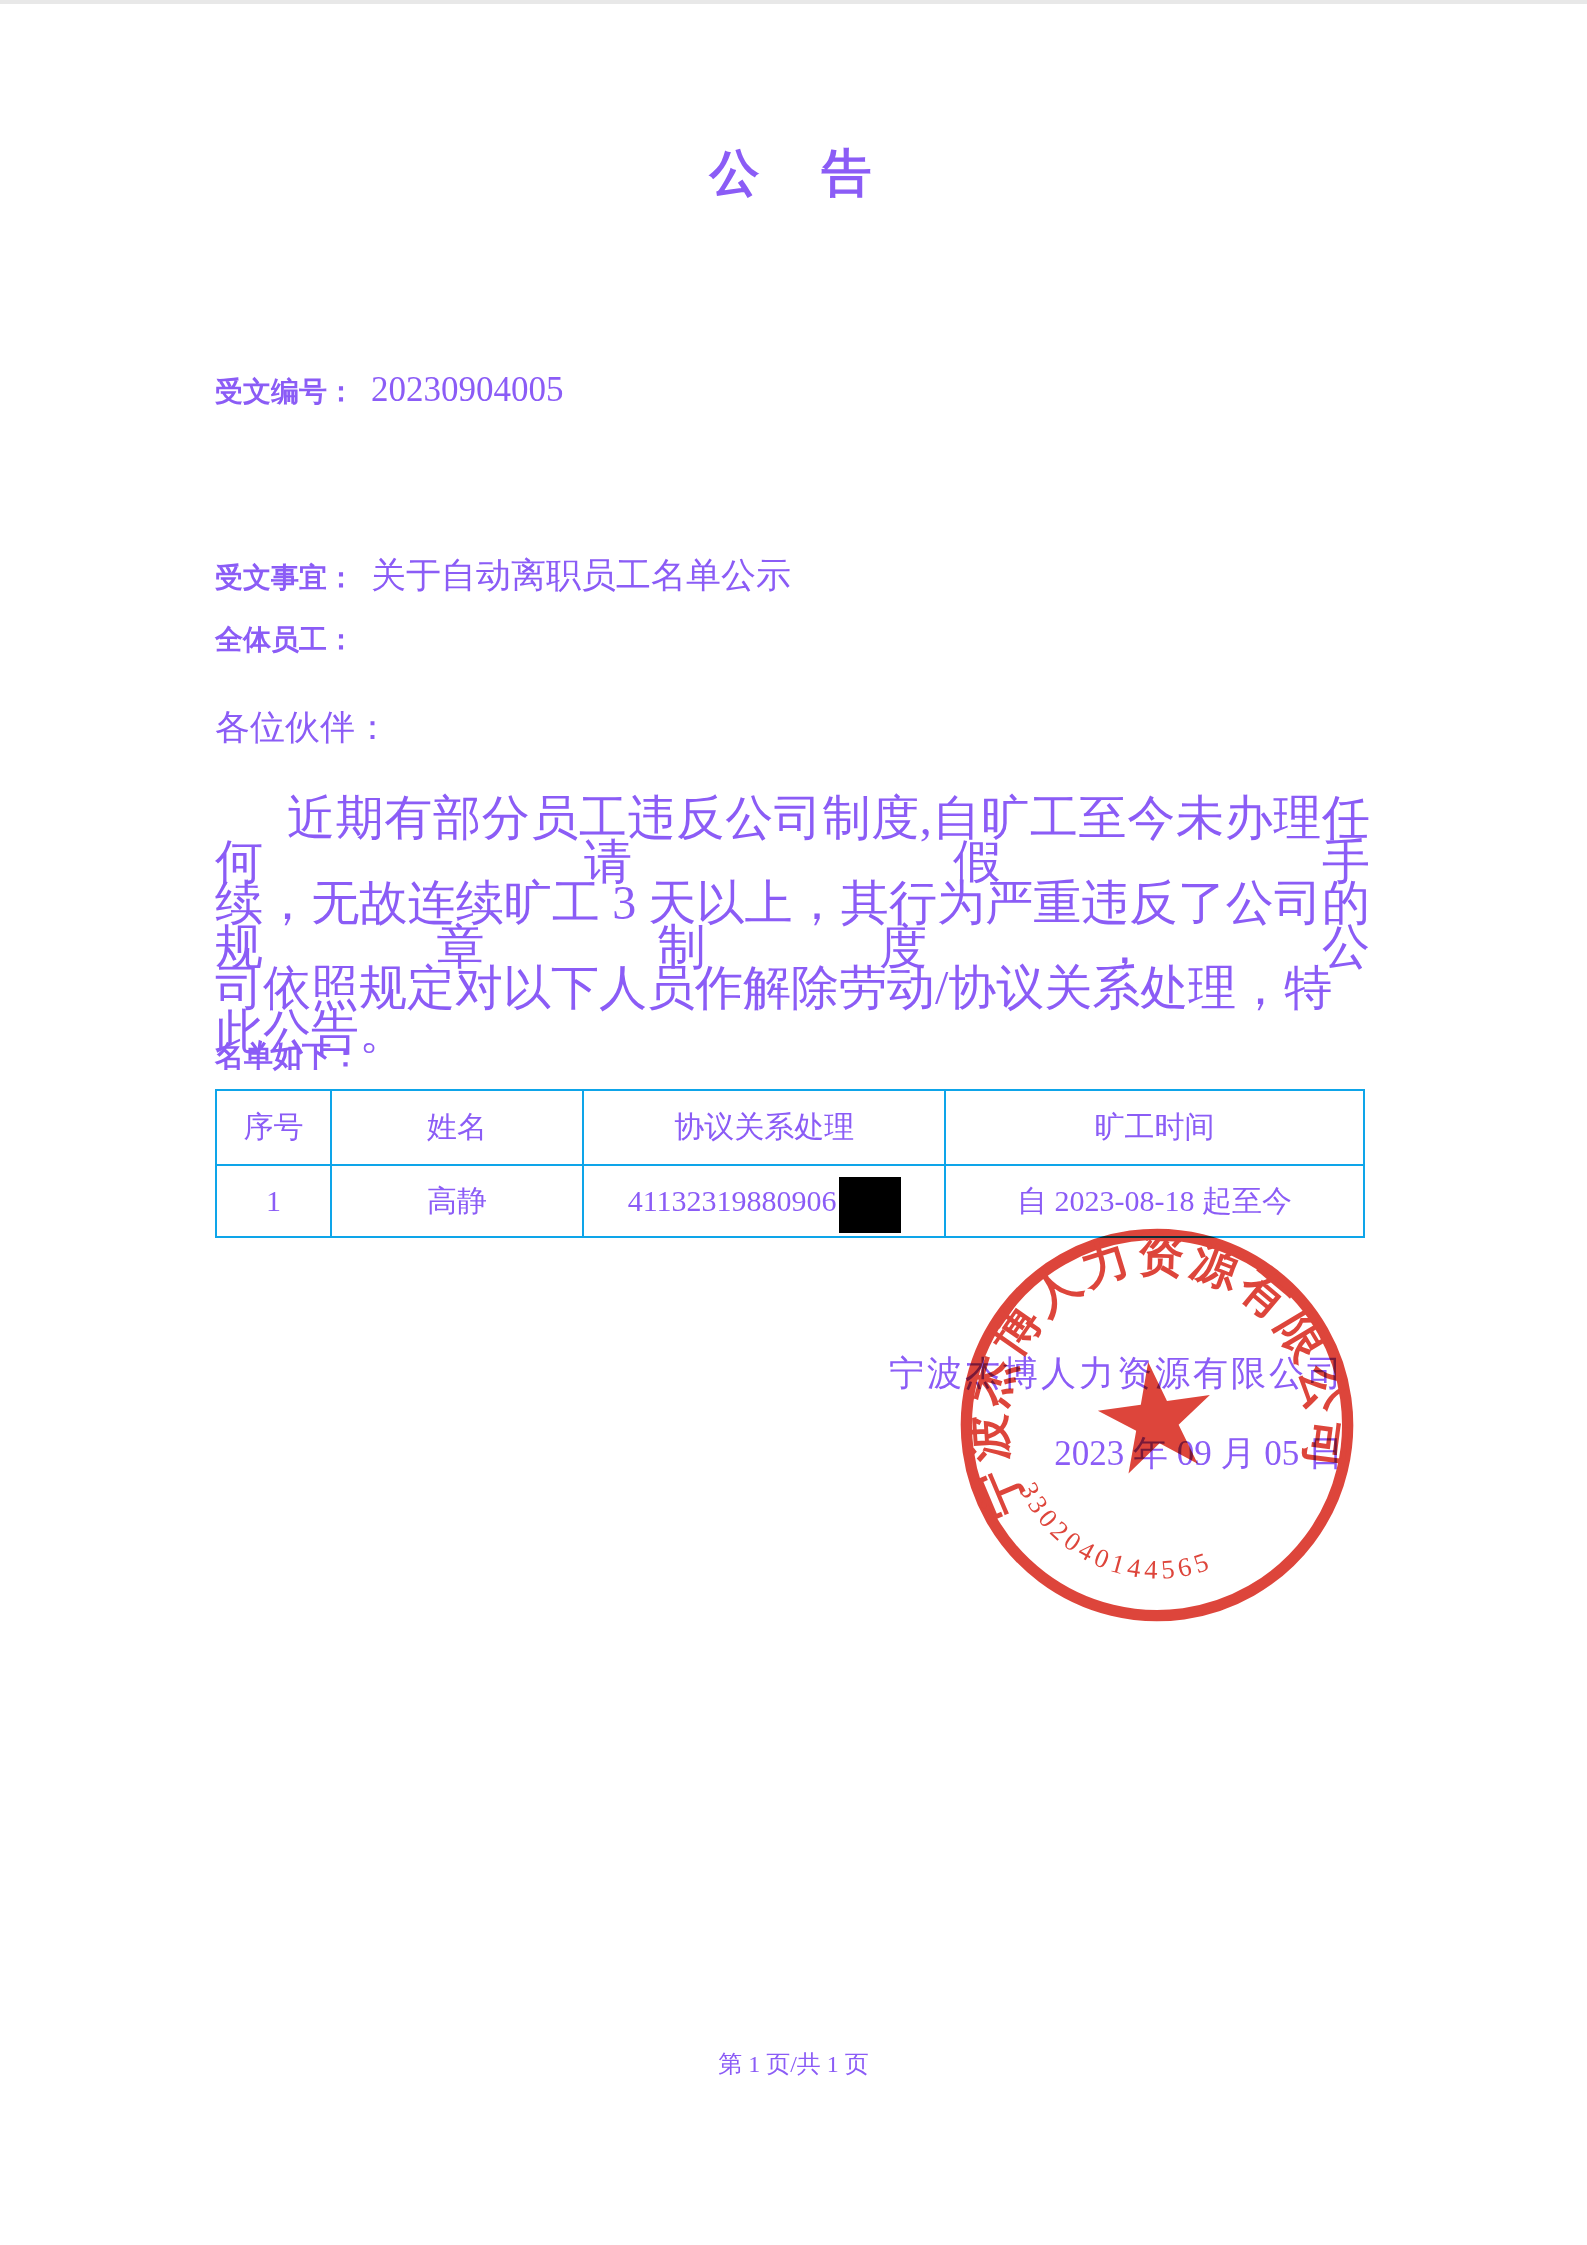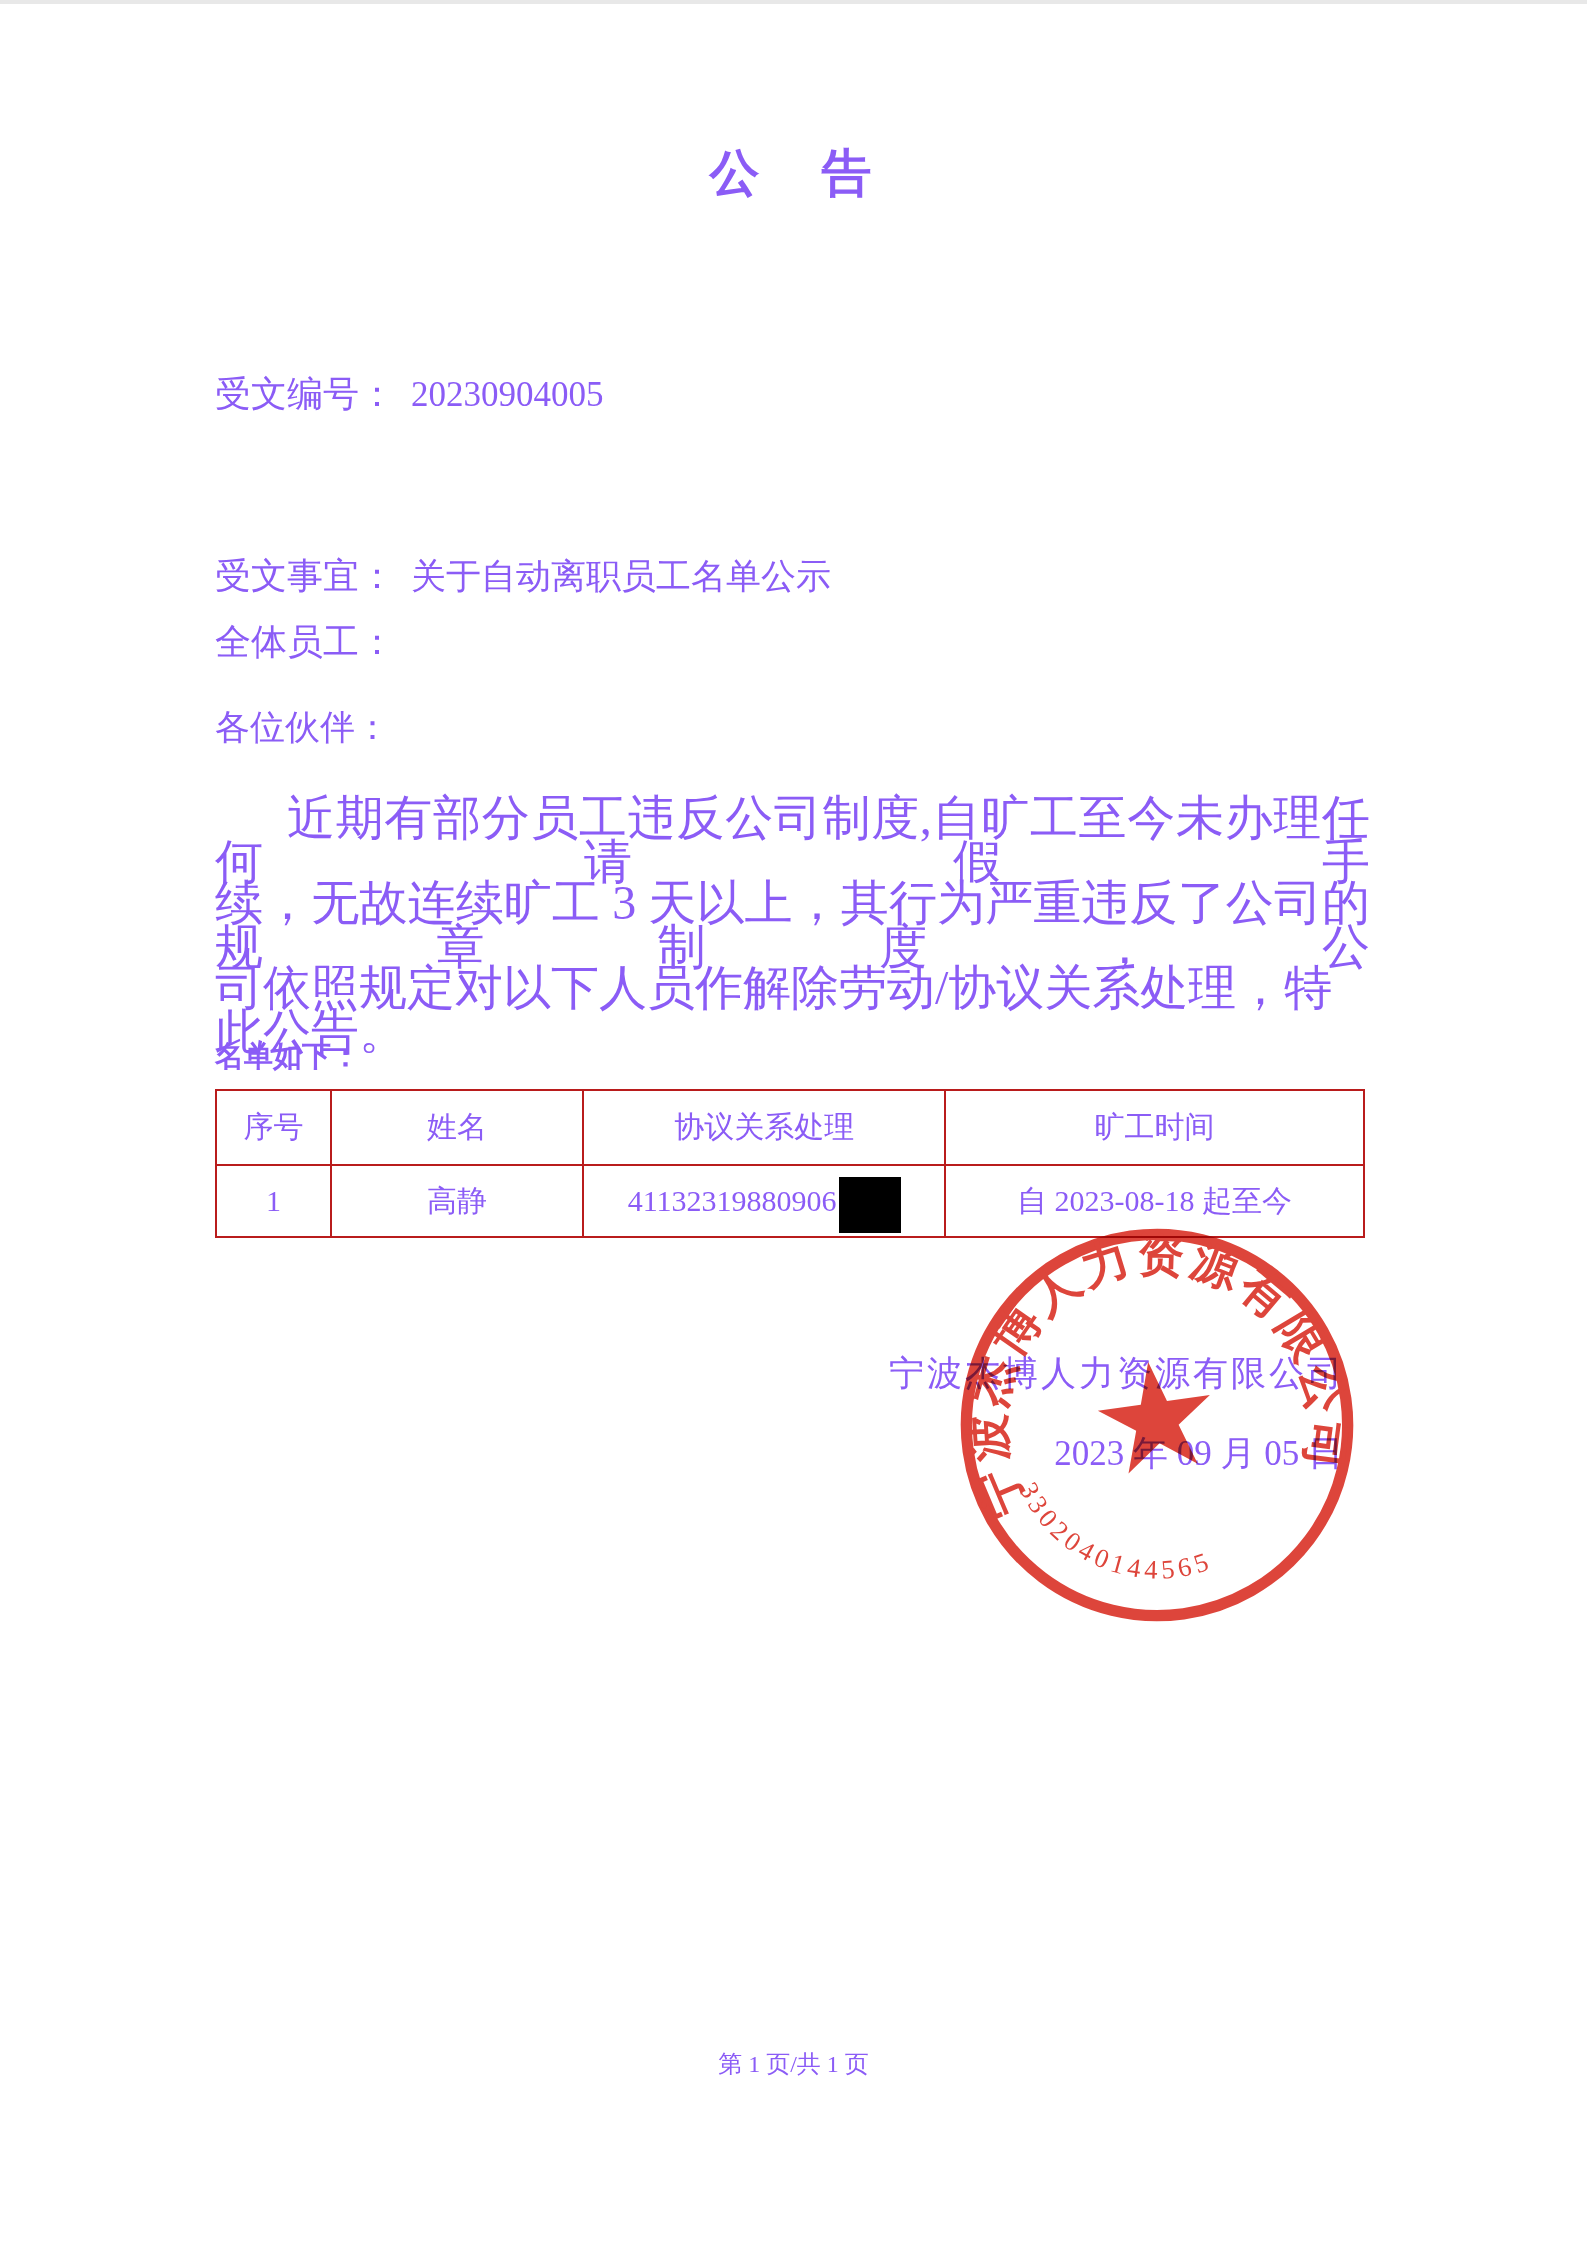--- a/index.html
+++ b/index.html
@@ -12,21 +12,21 @@
     color:#8b5cf6;
     overflow:hidden;
   }
   .doc-title {
     position:absolute; top:136px; left:0; width:100%;
     text-align:center;
     font-size:50px; font-weight:bold;
     letter-spacing:6px;
   }
   .meta-line { position:absolute; left:215px; height:44px; white-space:nowrap; }
-  .meta-label { font-weight:normal; font-size:36px; }
+  .meta-label { font-weight:bold; font-size:28px; }
   .meta-value { font-size:35px; margin-left:16px; }
   .m0 { top:366px; }
   .m1 { top:450px; }
   .m2 { top:548px; }
   .m3 { top:614px; }
   .salutation { position:absolute; left:215px; top:700px; font-size:35px; }
   .para-line {
     position:absolute; left:215px; width:1155px;
     font-size:48px; line-height:44px;
     text-align:justify; text-align-last:justify;
@@ -36,21 +36,21 @@
   .p2 { top:877px; }
   .p3 { top:962px; text-align:left; text-align-last:left; }
   .list-label { position:absolute; left:215px; top:1033px; font-size:29px; font-weight:bold; }
   table.roster {
     position:absolute; left:215px; top:1085px;
     width:1150px; border-collapse:collapse;
     table-layout:fixed;
     font-size:30px;
   }
   table.roster th, table.roster td {
-    border:2px solid #b91c1c; text-align:center; vertical-align:middle;
+    border:2px solid #0ea5e9; text-align:center; vertical-align:middle;
     font-weight:normal; padding:0;
   }
   table.roster tr.hdr { height:75px; }
   table.roster tr.dat { height:72px; }
   col.c0 { width:10%; } col.c1 { width:22%; } col.c2 { width:31.5%; } col.c3 { width:36.5%; }
   .id-cell-inner { display:inline-flex; align-items:center; justify-content:center; }
   .redaction {
     display:inline-block; width:62px; height:56px;
     background:#000; margin-left:2px; transform:translateY(4px);
   }

